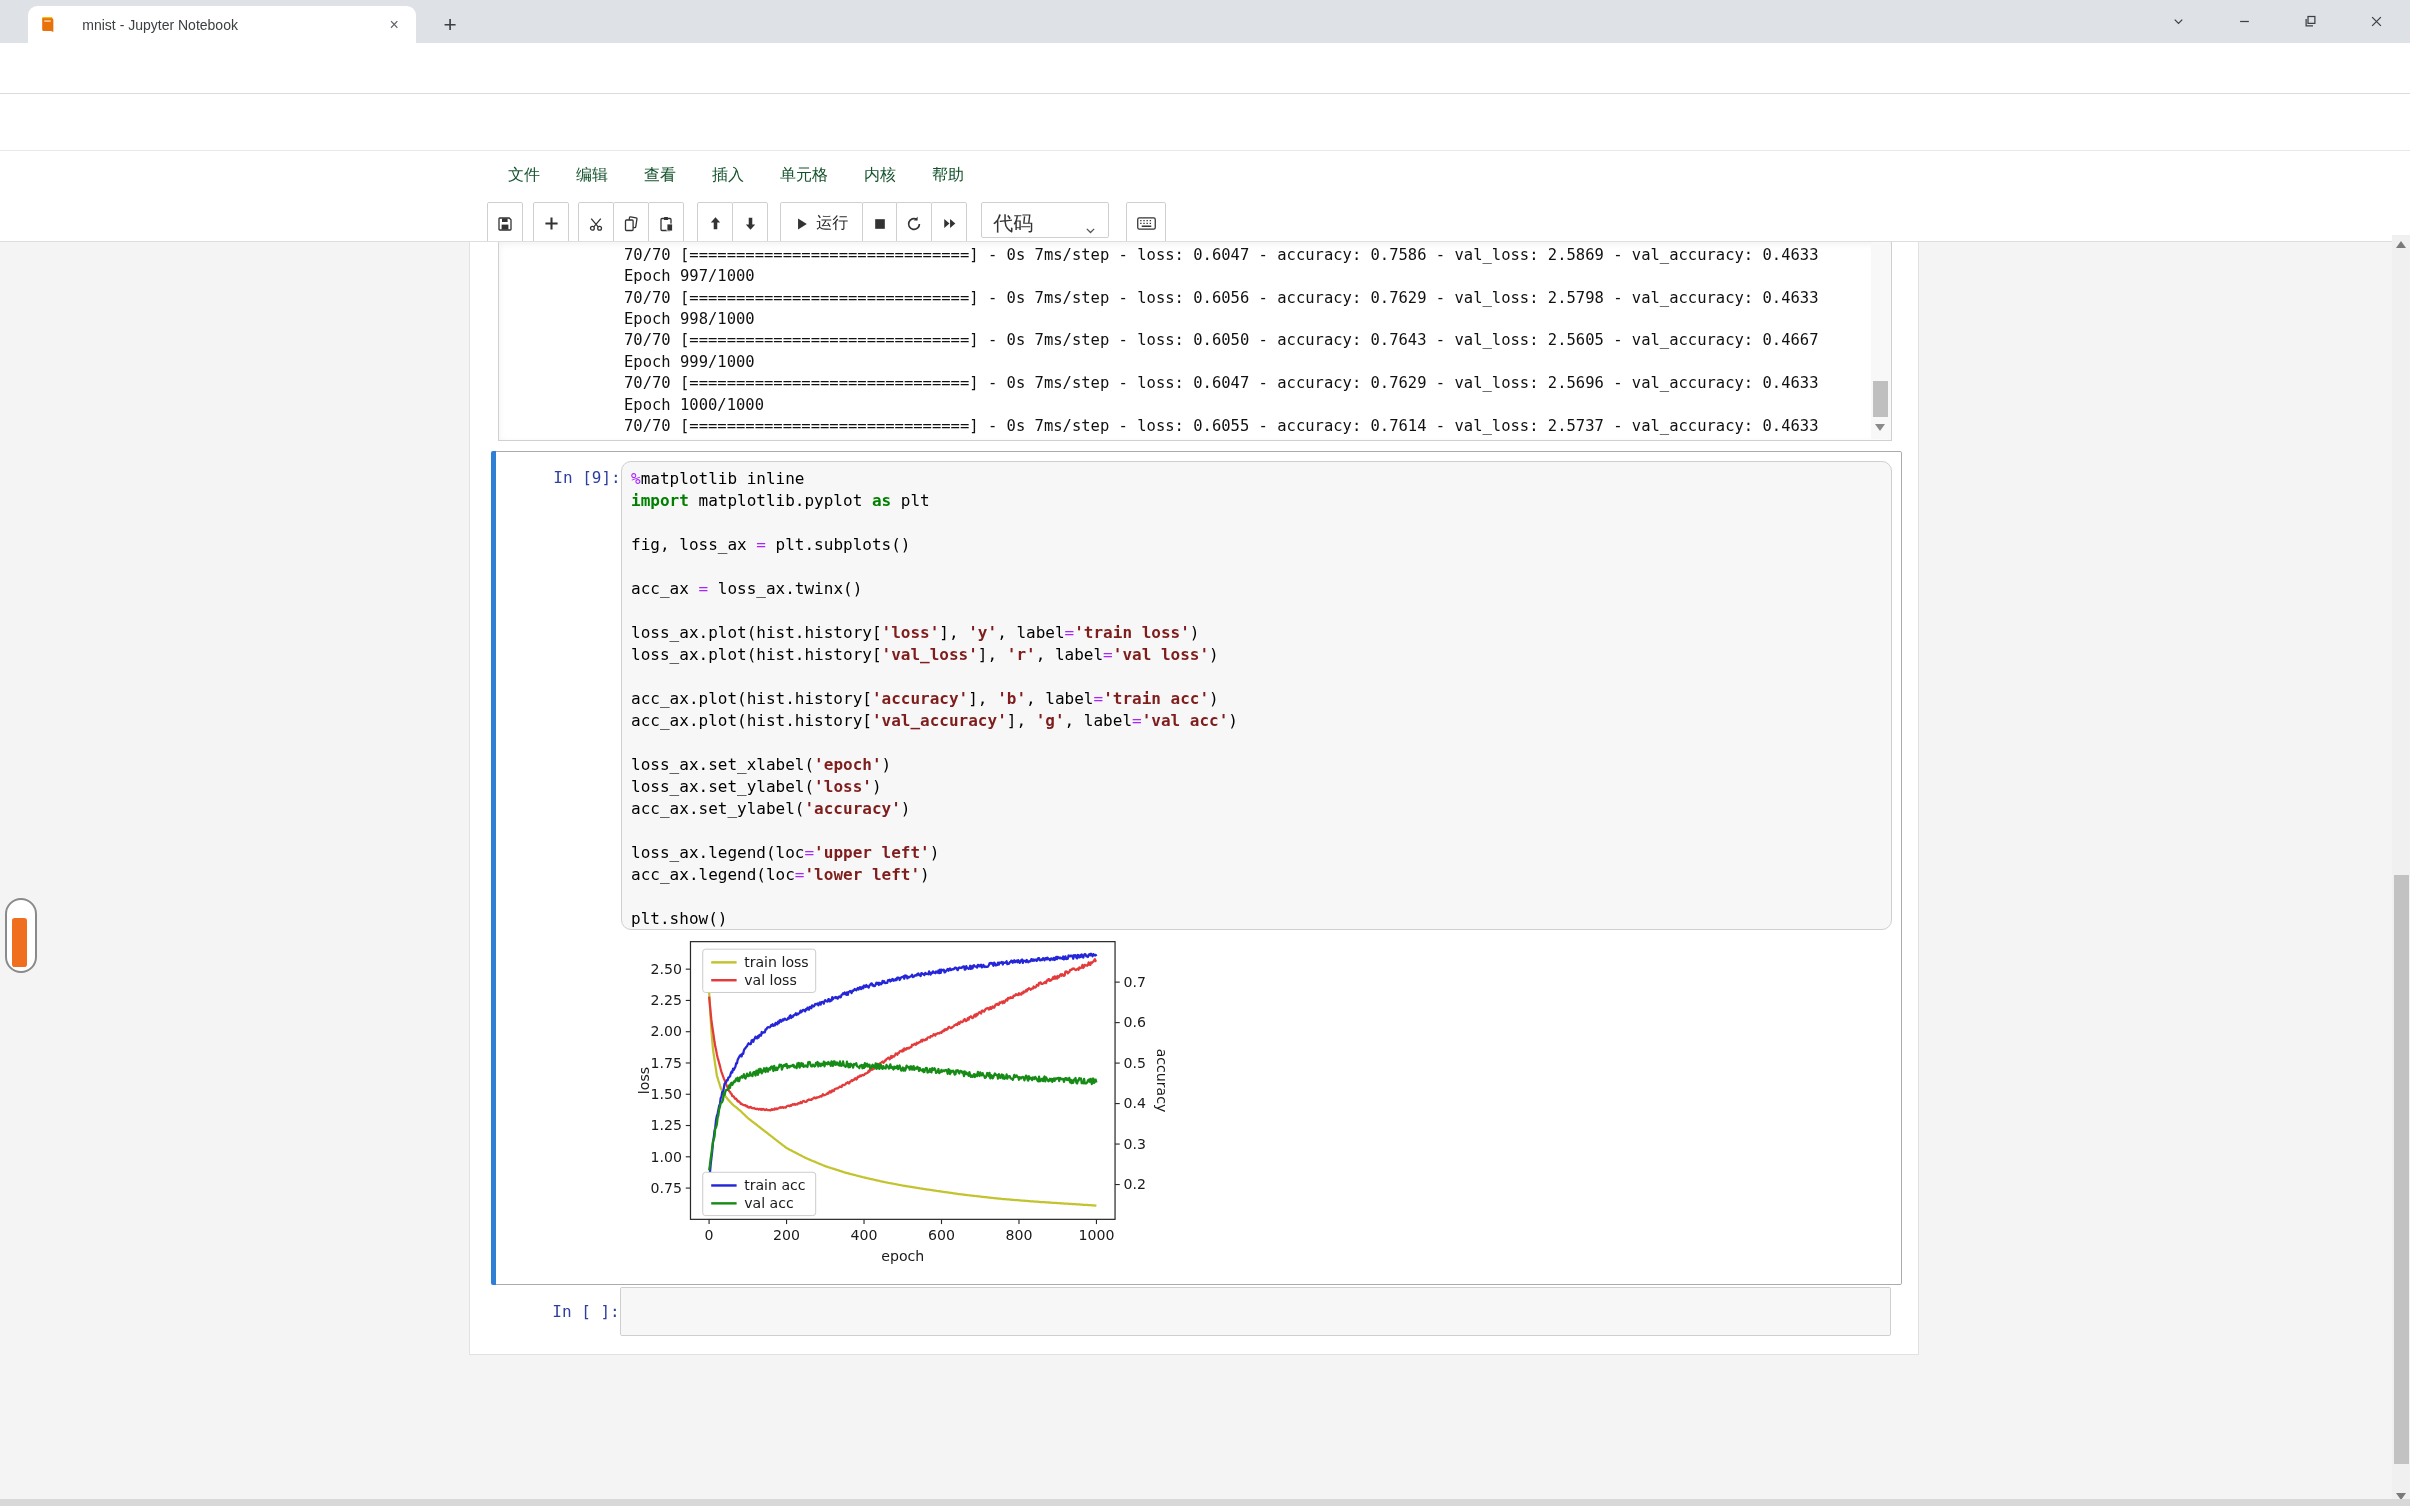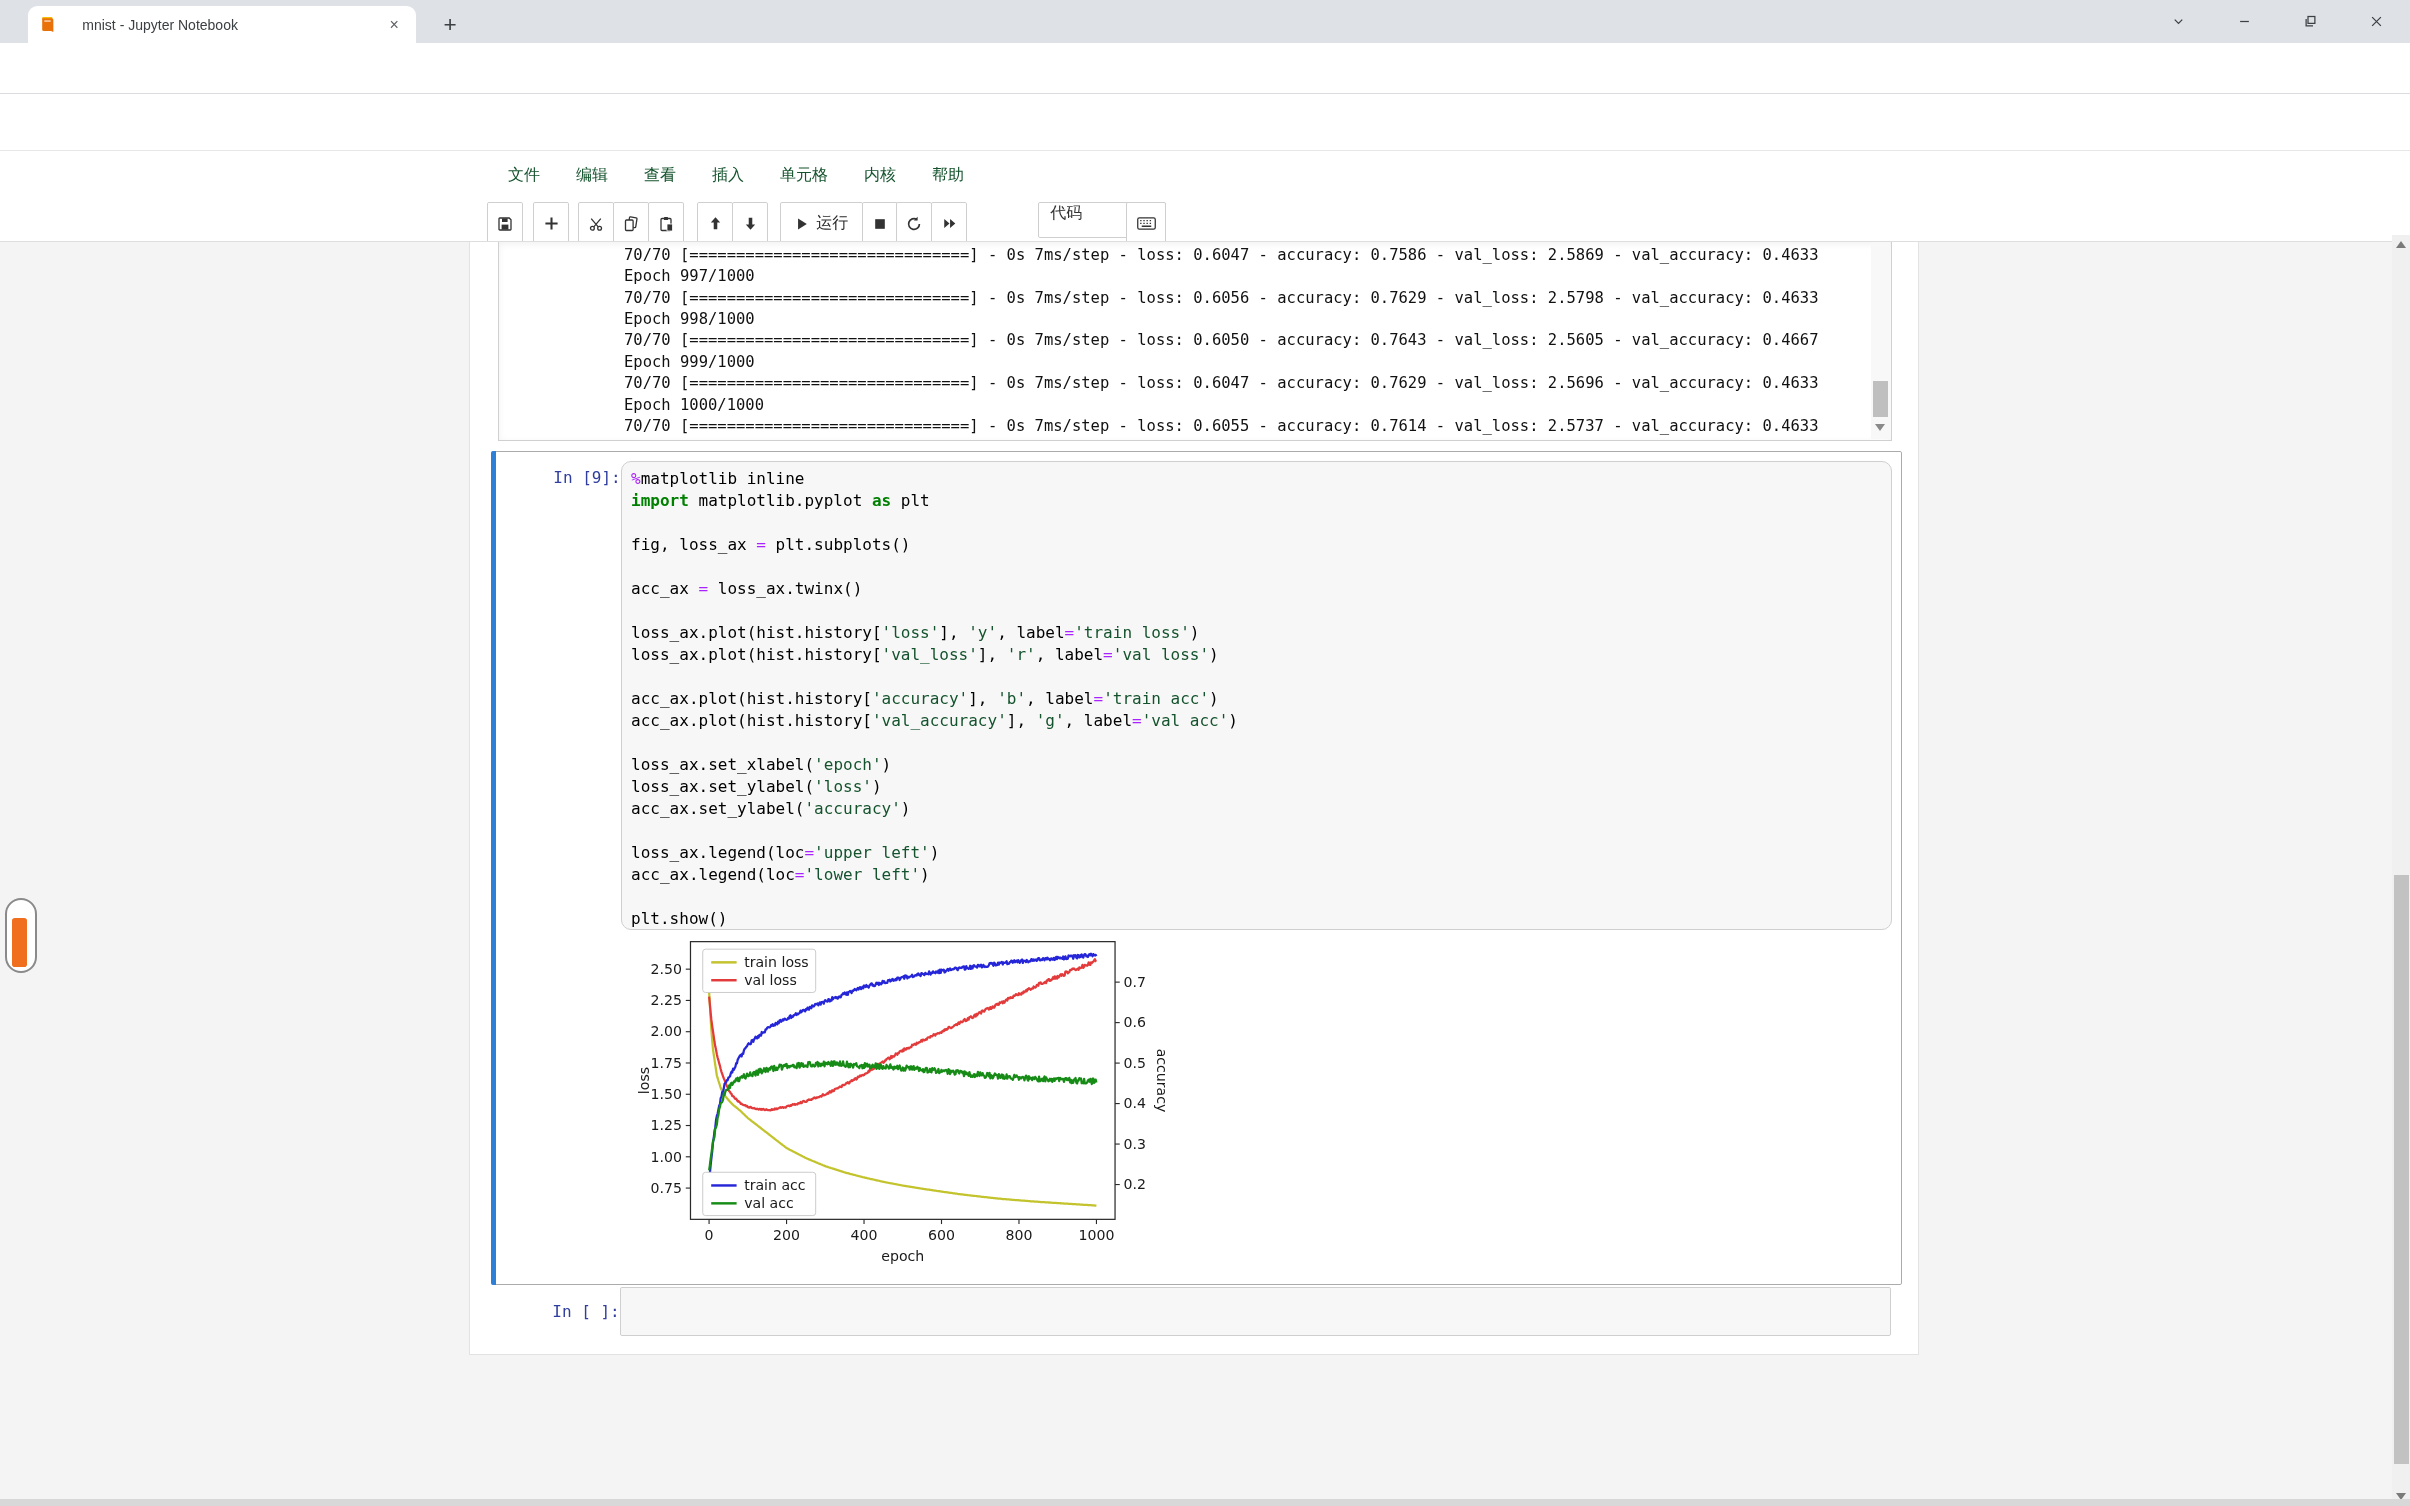--- a/index.html
+++ b/index.html
@@ -40,22 +40,22 @@
   #menus .mi{padding:0 18px;font-size:16px;color:#14532d;}
   #trusted{left:1636px;top:158px;width:66px;height:34px;border:0.9px solid #cfcfcf;background:#fff;
            display:flex;align-items:center;justify-content:center;font-size:14px;color:#333;}
   #kdiv{left:1720px;top:162px;width:0.9px;height:26px;background:#bdbdbd;}
   #kernelname{left:1734px;top:167px;font-size:16px;color:#1a1a1a;}
   #kernelind{left:1910px;top:167px;width:14px;height:14px;border:1.9px solid #6f6f6f;border-radius:50%;background:#fff;}
   
   #jtoolbar{left:0;top:199px;width:2411px;height:42px;background:#fff;}
   .tbtn{position:absolute;top:2.8px;height:44px;background:#fff;border:0.9px solid #cfcfcf;border-radius:1.9px;
         display:flex;align-items:center;justify-content:center;box-sizing:border-box;color:#2a2a2a;}
-  #celltype{left:1038px;top:2.8px;width:128px;height:36px;border:0.9px solid #cfcfcf;border-radius:1.9px;background:#fff;
-            display:flex;align-items:flex-start;box-sizing:border-box;padding:0 11.3px;font-size:16px;color:#333;}
+  #celltype{left:981px;top:2.8px;width:128px;height:36px;border:0.9px solid #cfcfcf;border-radius:1.9px;background:#fff;
+            display:flex;align-items:flex-end;box-sizing:border-box;padding:0 11.3px;font-size:20px;color:#333;}
   #celltype .chev{margin-left:auto;}
   .runlabel{font-size:16px;margin-left:7.5px;}
   
   #page{left:0;top:241px;width:2411px;height:1266px;background:#f4f4f4;border-top:0.9px solid #dedede;box-sizing:border-box;}
   #container{left:469px;top:0;width:1450px;height:1113px;background:#fff;
              border-left:0.9px solid #e2e2e2;border-right:0.9px solid #e2e2e2;border-bottom:0.9px solid #e2e2e2;box-sizing:border-box;}
   #outbox{left:28px;top:0;width:1394px;height:199px;border:0.9px solid #d0d0d0;border-top:none;box-sizing:border-box;
           background:#fff;box-shadow:inset 0 1.9px 7.5px rgba(0,0,0,.06);overflow:hidden;}
   #outlines{position:absolute;left:125px;top:2.8px;right:24.5px;
             font-family:"DejaVu Sans Mono","Liberation Mono",monospace;font-size:15.5px;line-height:21.4px;color:#111;white-space:pre;}
@@ -65,21 +65,21 @@
              border-right:5.6px solid transparent;border-top:7.5px solid #8a8a8a;}
   
   #cell{left:21.7px;top:209px;width:1410px;height:834px;background:#fff;border:0.9px solid #ababab;border-radius:1.9px;box-sizing:border-box;}
   #cellbar{position:absolute;left:-1.9px;top:-0.9px;width:5.6px;height:834px;background:#2e7fd6;border-radius:1.9px 0 0 1.9px;}
   .prompt{font-family:"DejaVu Sans Mono","Liberation Mono",monospace;font-size:16px;color:#303f9f;white-space:pre;}
   #codebox{position:absolute;left:128px;top:9.4px;width:1271px;height:469px;background:#f7f7f7;border:0.9px solid #cfcfcf;
            border-radius:10px;box-sizing:border-box;padding:5.6px 9.4px;}
   #codelines{font-family:"DejaVu Sans Mono","Liberation Mono",monospace;font-size:16px;line-height:22px;color:#000;white-space:pre;}
   .tok-kw{color:#008000;font-weight:bold;}
   .tok-op{color:#aa22ff;}
-  .tok-s{color:#14532d;}
+  .tok-s{color:#7f1d1d;font-weight:bold;}
   
   #emptycell{left:21.7px;top:1036px;width:1410px;height:70px;}
   #emptybox{position:absolute;left:128px;top:9.4px;width:1271px;height:49px;background:#f7f7f7;border:0.9px solid #cfcfcf;
             border-radius:1.9px;box-sizing:border-box;}
   
   #pagesb{left:2392px;top:235px;width:19px;height:1271px;background:#f0f0f0;}
   #pagesb .up{position:absolute;left:3.8px;top:5.6px;width:0;height:0;border-left:5.6px solid transparent;
               border-right:5.6px solid transparent;border-bottom:7.5px solid #7a7a7a;}
   #pagesb .dn{position:absolute;left:3.8px;bottom:5.6px;width:0;height:0;border-left:5.6px solid transparent;
               border-right:5.6px solid transparent;border-top:7.5px solid #7a7a7a;}

